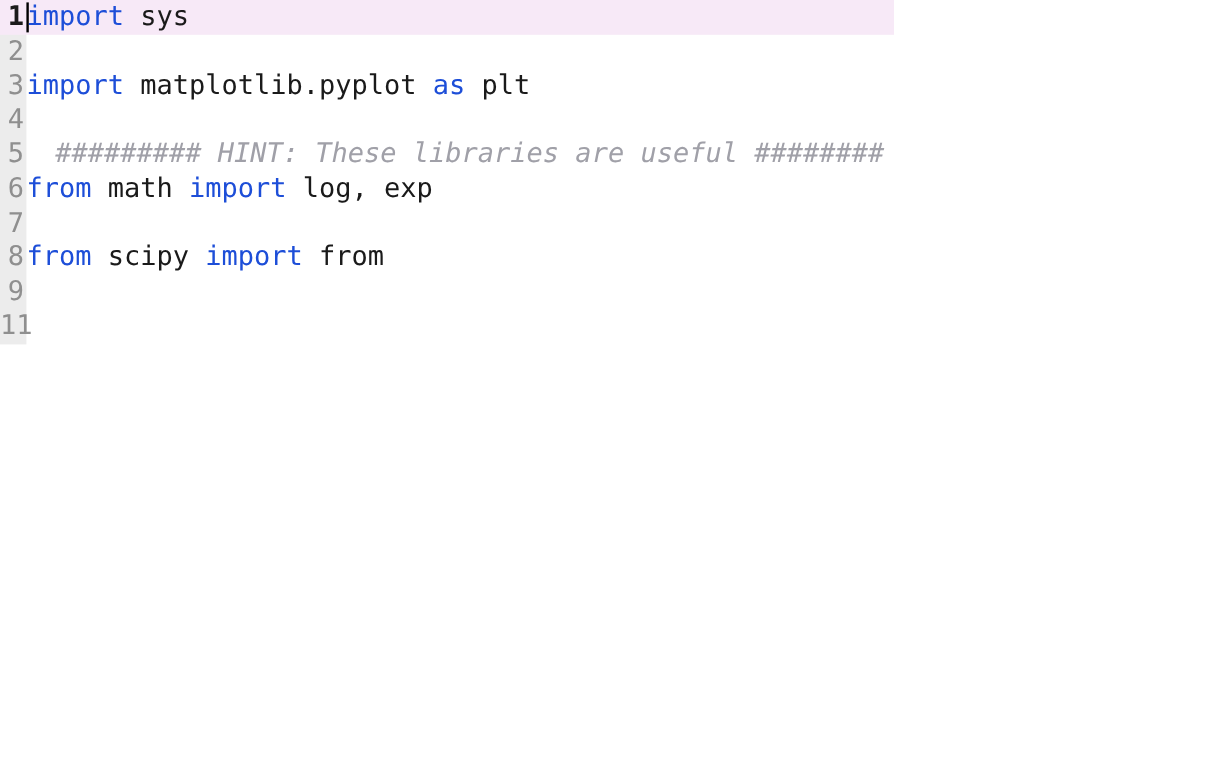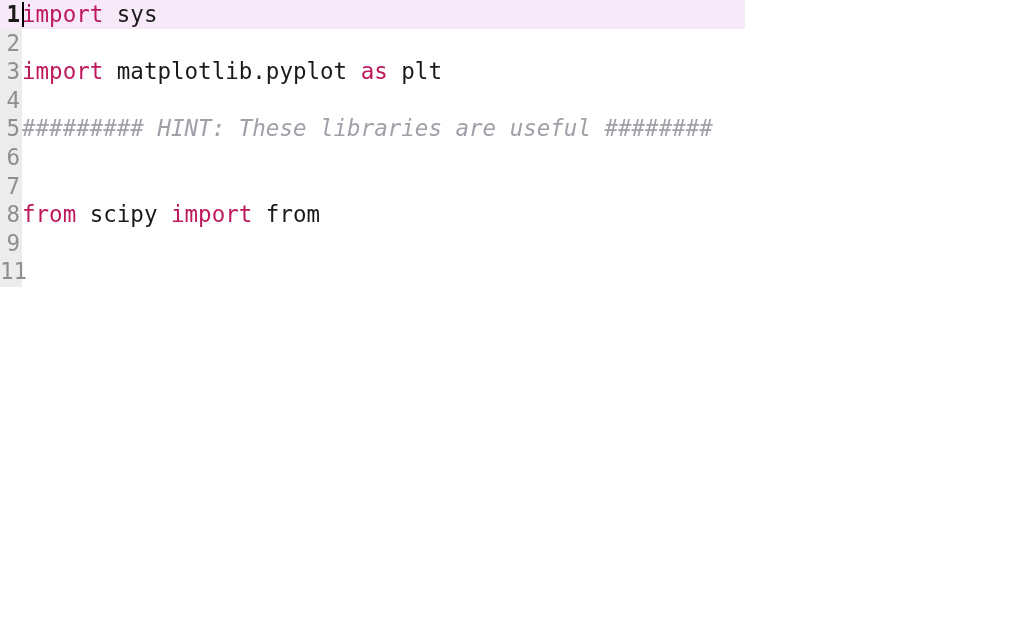--- a/index.html
+++ b/index.html
@@ -77,27 +77,28 @@
     left: 22px;
     top: 0;
     font-size: 22.5px;
     line-height: 28.6px;
     color: #1a1a1a;
     z-index: 2;
     white-space: pre;
   }
 
   .kw {
-    color: #be185d;
+    color: #1d4ed8;
     margin-top: 48px;
   }
 
   .cm {
     color: #a0a0a8;
     font-style: italic;
+    padding-left: 24px;
   }
 
   .cursor {
     position: absolute;
     left: 22px;
     top: 2px;
     width: 2px;
     height: 25px;
     background: #000000;
     z-index: 3;
@@ -107,20 +108,20 @@
 <body>
 
 <div id="editor">
   <div class="gutter-bg"></div>
   <div class="code-area">
       <div class="line current"><div class="line-bg"></div><div class="lineno">1</div><div class="content"><span class="kw">import</span><span class="tx"> sys</span></div></div>
       <div class="line"><div class="lineno">2</div></div>
       <div class="line"><div class="lineno">3</div><div class="content"><span class="kw">import</span><span class="tx"> matplotlib.pyplot </span><span class="kw">as</span><span class="tx"> plt</span></div></div>
       <div class="line"><div class="lineno">4</div><div class="content"></div></div>
       <div class="line"><div class="lineno">5</div><div class="content"><span class="cm">######### HINT: These libraries are useful ########</span></div></div>
-      <div class="line"><div class="lineno">6</div></div>
+      <div class="line"><div class="lineno">6</div><div class="content"><span class="kw">from</span><span class="tx"> math </span><span class="kw">import</span><span class="tx"> log, exp</span></div></div>
       <div class="line"><div class="lineno">7</div></div>
       <div class="line"><div class="lineno">8</div><div class="content"><span class="kw">from</span><span class="tx"> scipy </span><span class="kw">import</span><span class="tx"> from</span></div></div>
       <div class="line"><div class="lineno">9</div></div>
       <div class="line"><div class="lineno">11</div><div class="content"></div></div>
     </div>
   <div class="cursor"></div>
 </div>
 
 </body></html>

